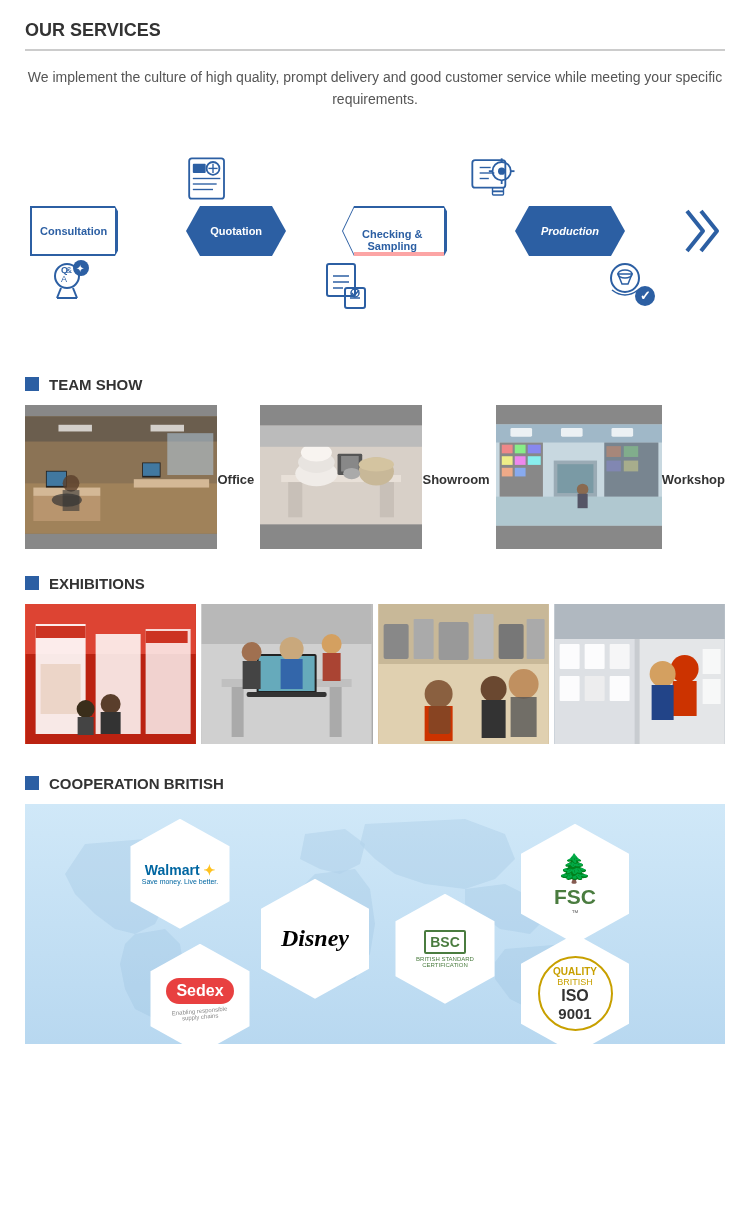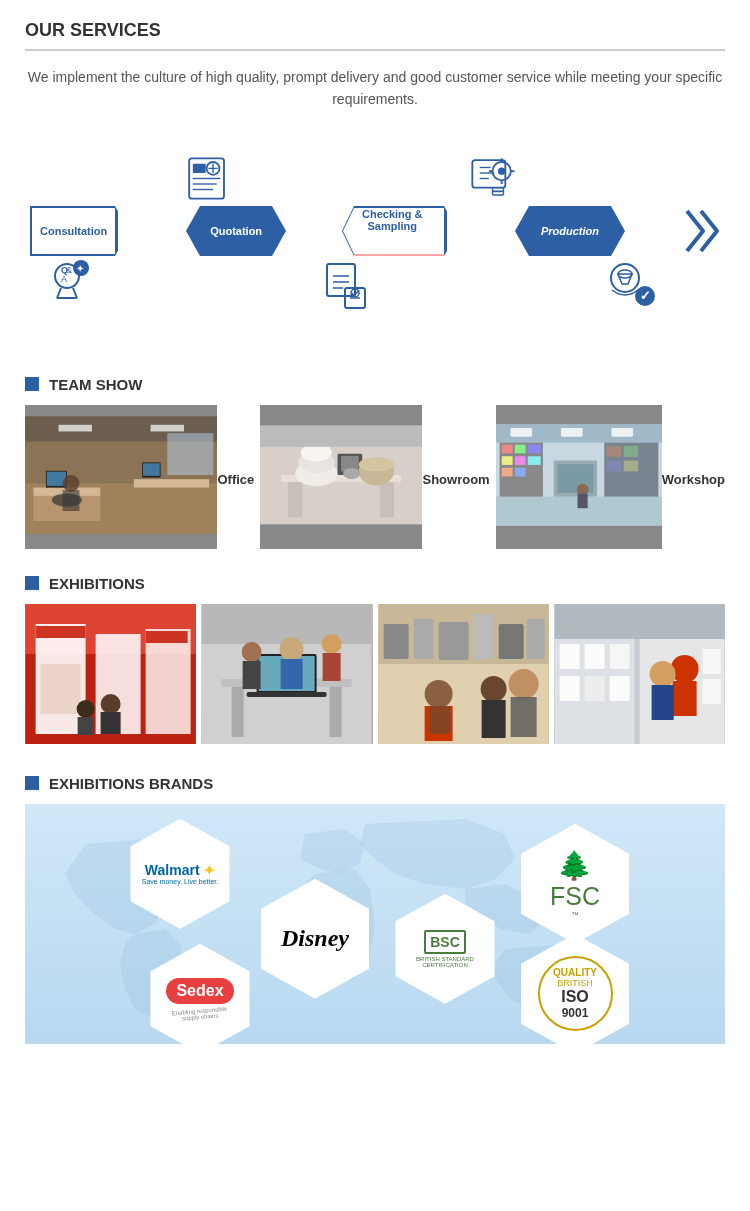--- a/index.html
+++ b/index.html
@@ -107,21 +107,21 @@
           <div style="width:0;height:0;border-top:25px solid transparent;border-bottom:25px solid transparent;border-right:14px solid #2c5fa3;"></div>
           <div style="background:#2c5fa3; height:50px; display:flex; align-items:center; padding:0 10px;">
             <span style="font-size:11px; font-weight:bold; color:#fff; text-align:center;">Quotation</span>
           </div>
           <div style="width:0;height:0;border-top:25px solid transparent;border-bottom:25px solid transparent;border-left:14px solid #2c5fa3;"></div>
         </div>
 
         <div style="height:50px; display:flex; align-items:center; margin-left:-2px;">
           <div style="width:0;height:0;border-top:25px solid transparent;border-bottom:25px solid transparent;border-right:12px solid #2c5fa3; position:relative; z-index:1;"></div>
           <div style="width:0;height:0;border-top:23px solid transparent;border-bottom:23px solid transparent;border-right:11px solid #fff; margin-left:-11px; position:relative; z-index:2;"></div>
-          <div style="border-top:2px solid #2c5fa3; border-bottom:2px solid #fca5a5; height:50px; display:flex; align-items:flex-start; padding:0 8px; background:#fff; min-width:90px;">
+          <div style="border-top:2px solid #2c5fa3; border-bottom:4px solid #fca5a5; height:50px; display:flex; align-items:flex-end; padding:0 8px; background:#fff; min-width:90px;">
             <span style="font-size:11px; font-weight:bold; color:#2c5fa3; text-align:center; white-space:pre-line;">Checking &amp;<br>Sampling</span>
           </div>
           <div style="width:0;height:0;border-top:25px solid transparent;border-bottom:25px solid transparent;border-left:14px solid #2c5fa3; position:relative; z-index:2;"></div>
           <div style="width:0;height:0;border-top:23px solid transparent;border-bottom:23px solid transparent;border-left:12px solid #fff; margin-left:-11px; position:relative; z-index:3;"></div>
         </div>
 
         <div style="height:50px; display:flex; align-items:center; margin-left:-2px;font-style:italic;">
           <div style="width:0;height:0;border-top:25px solid transparent;border-bottom:25px solid transparent;border-right:14px solid #2c5fa3;"></div>
           <div style="background:#2c5fa3; height:50px; display:flex; align-items:center; padding:0 12px;">
             <span style="font-size:11px; font-weight:bold; color:#fff; text-align:center;">Production</span>
@@ -390,21 +390,21 @@
           <rect x="148" y="45" width="18" height="25" fill="#fff" opacity="0.7"></rect>
           <rect x="148" y="75" width="18" height="25" fill="#fff" opacity="0.7"></rect>
         </svg>
       </div>
     </div>
   </div>
 
   <div class="brand-section">
     <div class="section-header">
       <div class="marker"></div>
-      <span class="label">EXHIBITIONS BRANDS</span>
+      <span class="label">COOPERATION BRITISH</span>
     </div>
     <div class="world-map-container">
 
       <svg class="map-bg" viewBox="0 0 700 240">
 
         <path d="M60,40 L120,35 L150,50 L160,80 L140,100 L130,120 L110,130 L90,125 L70,110 L50,90 L40,70 Z" fill="#8db8d8" opacity="0.6"></path>
 
         <path d="M110,130 L140,125 L155,140 L160,170 L150,200 L130,215 L110,205 L100,185 L95,160 L100,140 Z" fill="#8db8d8" opacity="0.6"></path>
 
         <path d="M280,30 L320,25 L340,40 L335,60 L315,70 L295,65 L275,55 Z" fill="#8db8d8" opacity="0.6"></path>
@@ -438,32 +438,32 @@
               <div style="font-size:14px; font-weight:bold; color:#4a7c3f;">BSC</div>
             </div>
             <div style="font-size:6px; color:#4a7c3f; text-align:center;">BRITISH STANDARD CERTIFICATION</div>
           </div>
         </div>
       </div>
 
       <div style="position:absolute; left:490px; top:20px;">
         <div style="width:120px; height:120px; background:#fff; clip-path:polygon(50% 0%, 95% 25%, 95% 75%, 50% 100%, 5% 75%, 5% 25%); display:flex; flex-direction:column; align-items:center; justify-content:center; padding:10px;">
           <div style="font-size:28px; color:#4a7c3f;">🌲</div>
-          <div style="font-size:25px; font-weight:normal; color:#4a7c3f;">FSC</div>
+          <div style="font-size:21px; font-weight:bold; color:#4a7c3f;">FSC</div>
           <div style="font-size:7px; color:#666; text-align:center;">™</div>
         </div>
       </div>
 
       <div style="position:absolute; left:490px; top:130px;">
         <div style="width:120px; height:120px; background:#fff; clip-path:polygon(50% 0%, 95% 25%, 95% 75%, 50% 100%, 5% 75%, 5% 25%); display:flex; flex-direction:column; align-items:center; justify-content:center; padding:10px;">
           <div style="border:2px solid #c8a000; border-radius:50%; width:75px; height:75px; display:flex; flex-direction:column; align-items:center; justify-content:center;">
             <div style="font-size:10px; color:#c8a000; font-weight:bold;">QUALITY</div>
             <div style="font-size:9px; color:#c8a000;">BRITISH</div>
             <div style="font-size:16px; font-weight:bold; color:#333;">ISO</div>
-            <div style="font-size:12px; font-weight:bold; color:#333;">9001</div>
+            <div style="font-size:15px; font-weight:bold; color:#333;">9001</div>
           </div>
         </div>
       </div>
 
       <div style="position:absolute; left:120px; top:140px;">
         <div style="width:110px; height:110px; background:#fff; clip-path:polygon(50% 0%, 95% 25%, 95% 75%, 50% 100%, 5% 75%, 5% 25%); display:flex; flex-direction:column; align-items:center; justify-content:center; padding:12px;">
           <div style="background:#e84040; border-radius:20px; padding:4px 10px; margin-bottom:4px;">
             <div style="font-size:16px; font-weight:bold; color:#fff;">Sedex</div>
           </div>
           <div style="font-size:6px; color:#888; text-align:center; transform:rotate(-5deg);">Enabling responsible<br>supply chains</div>

